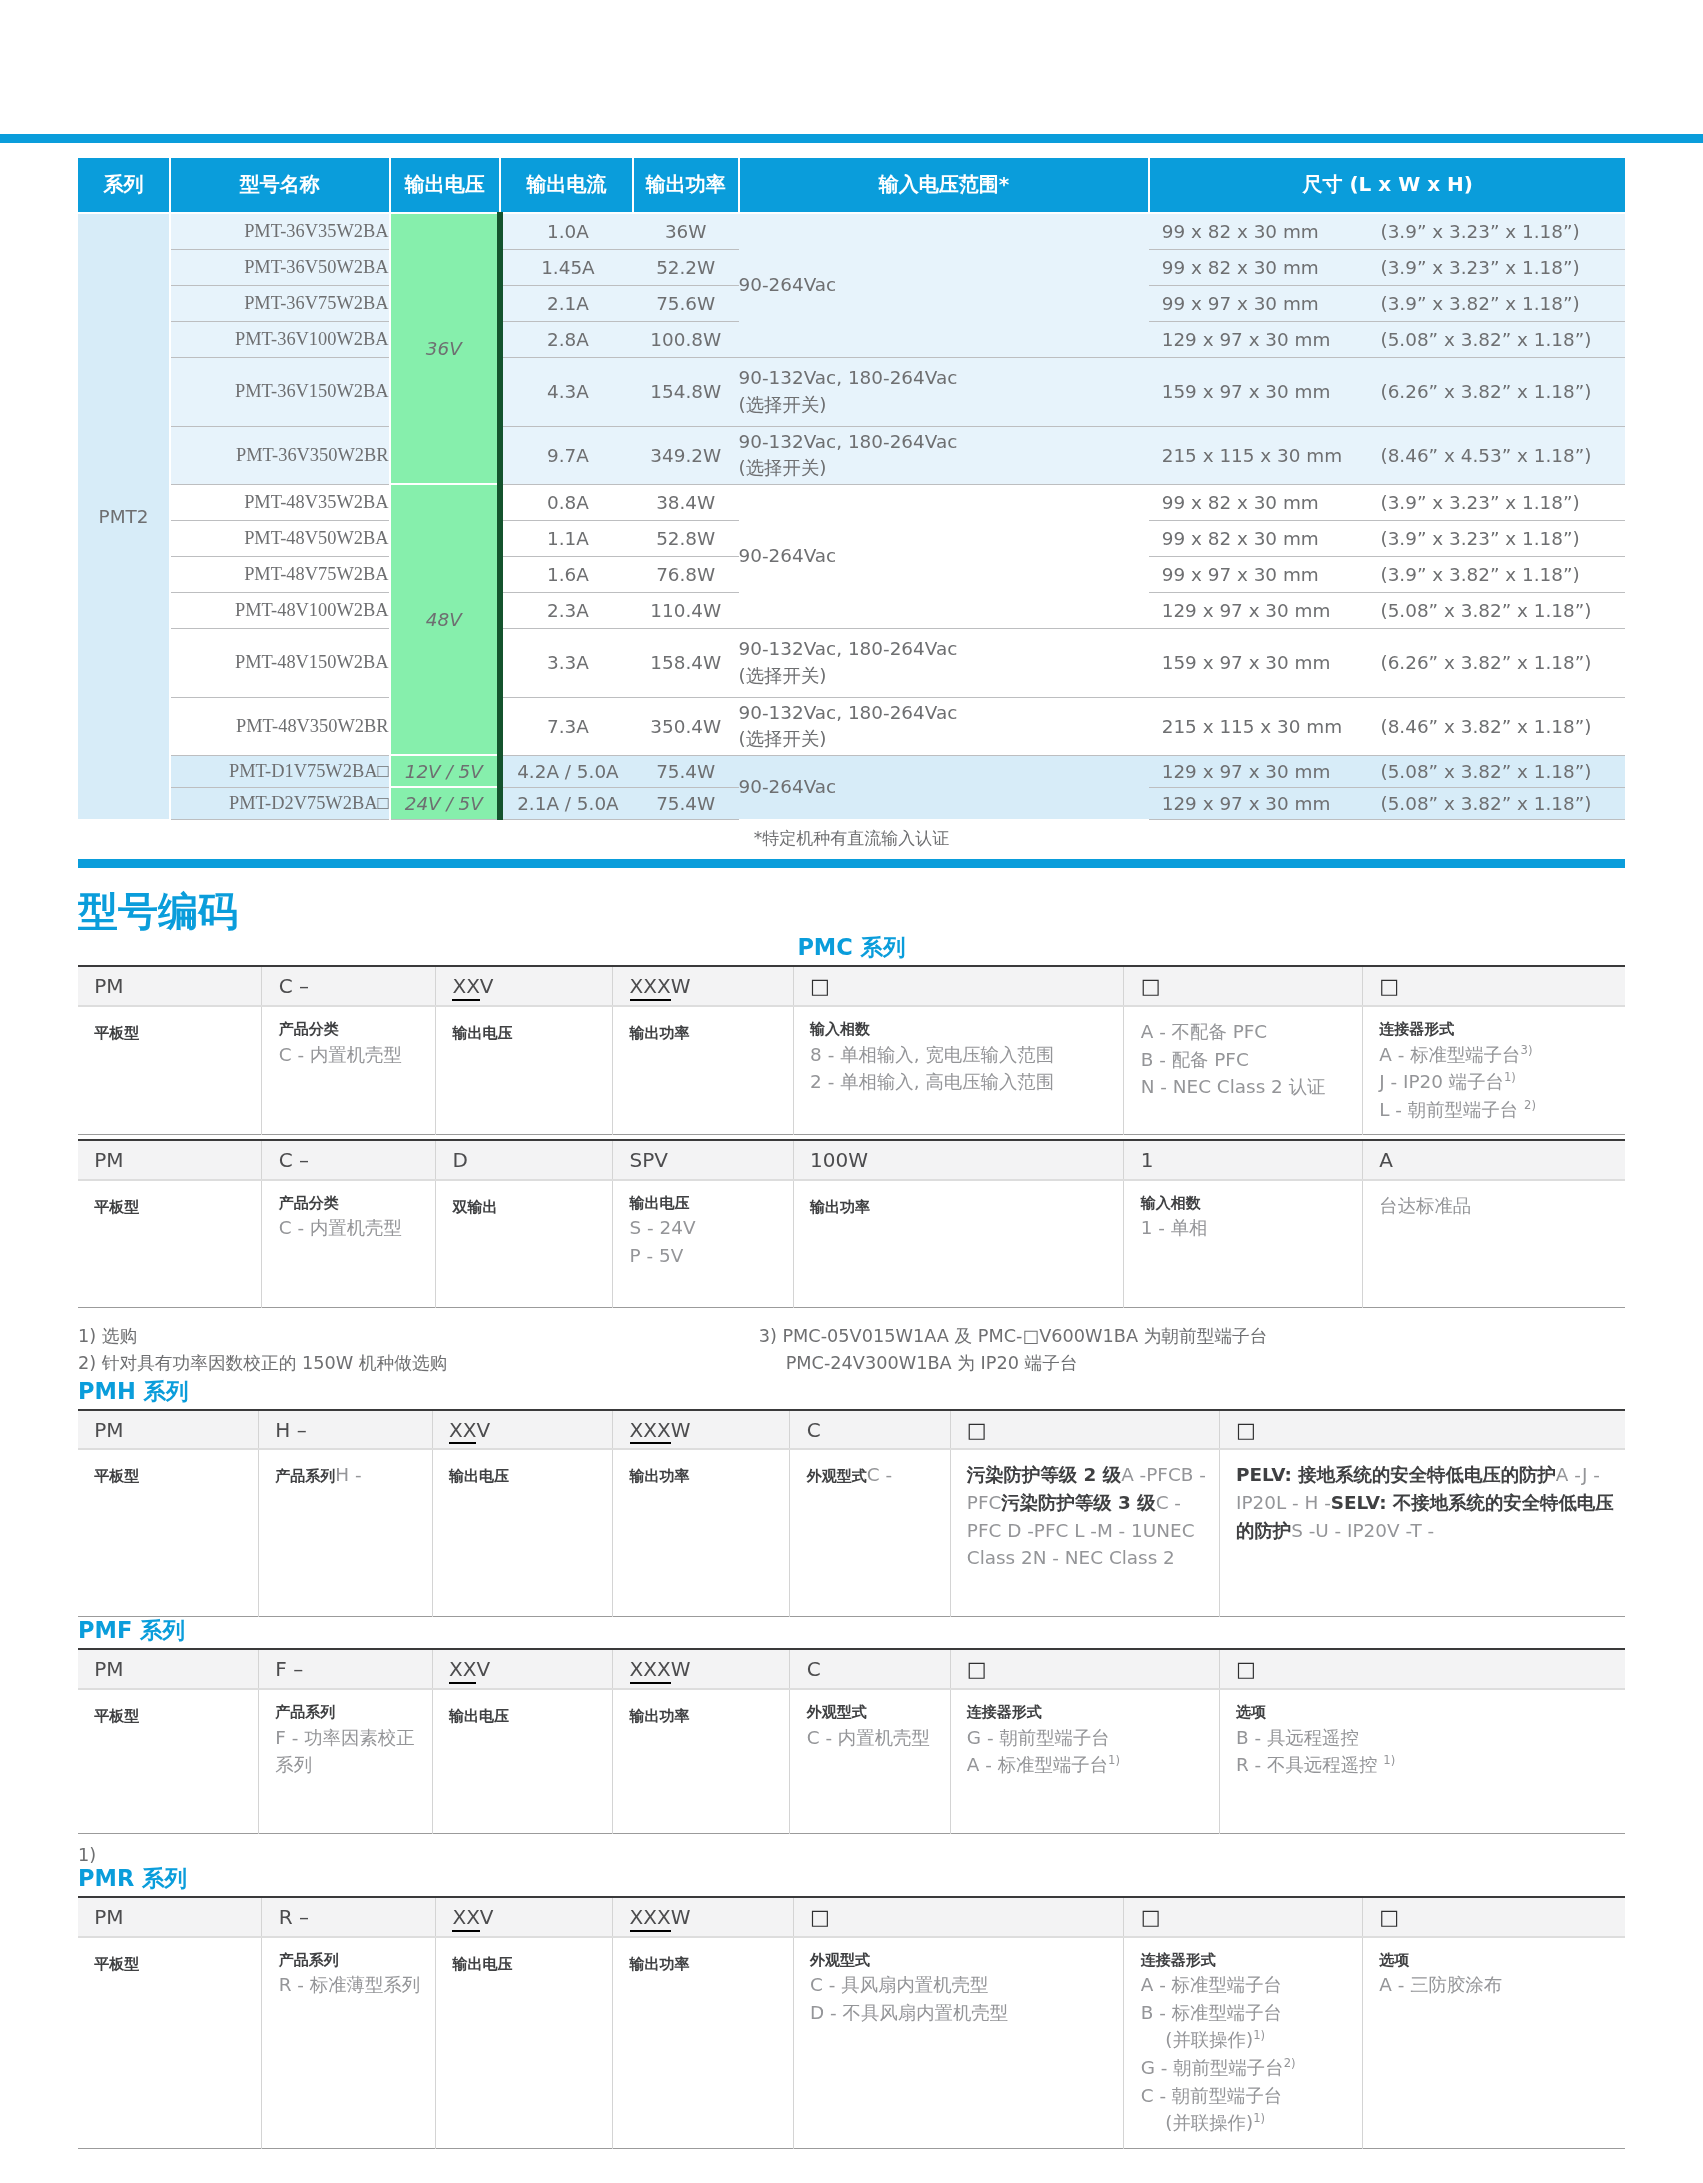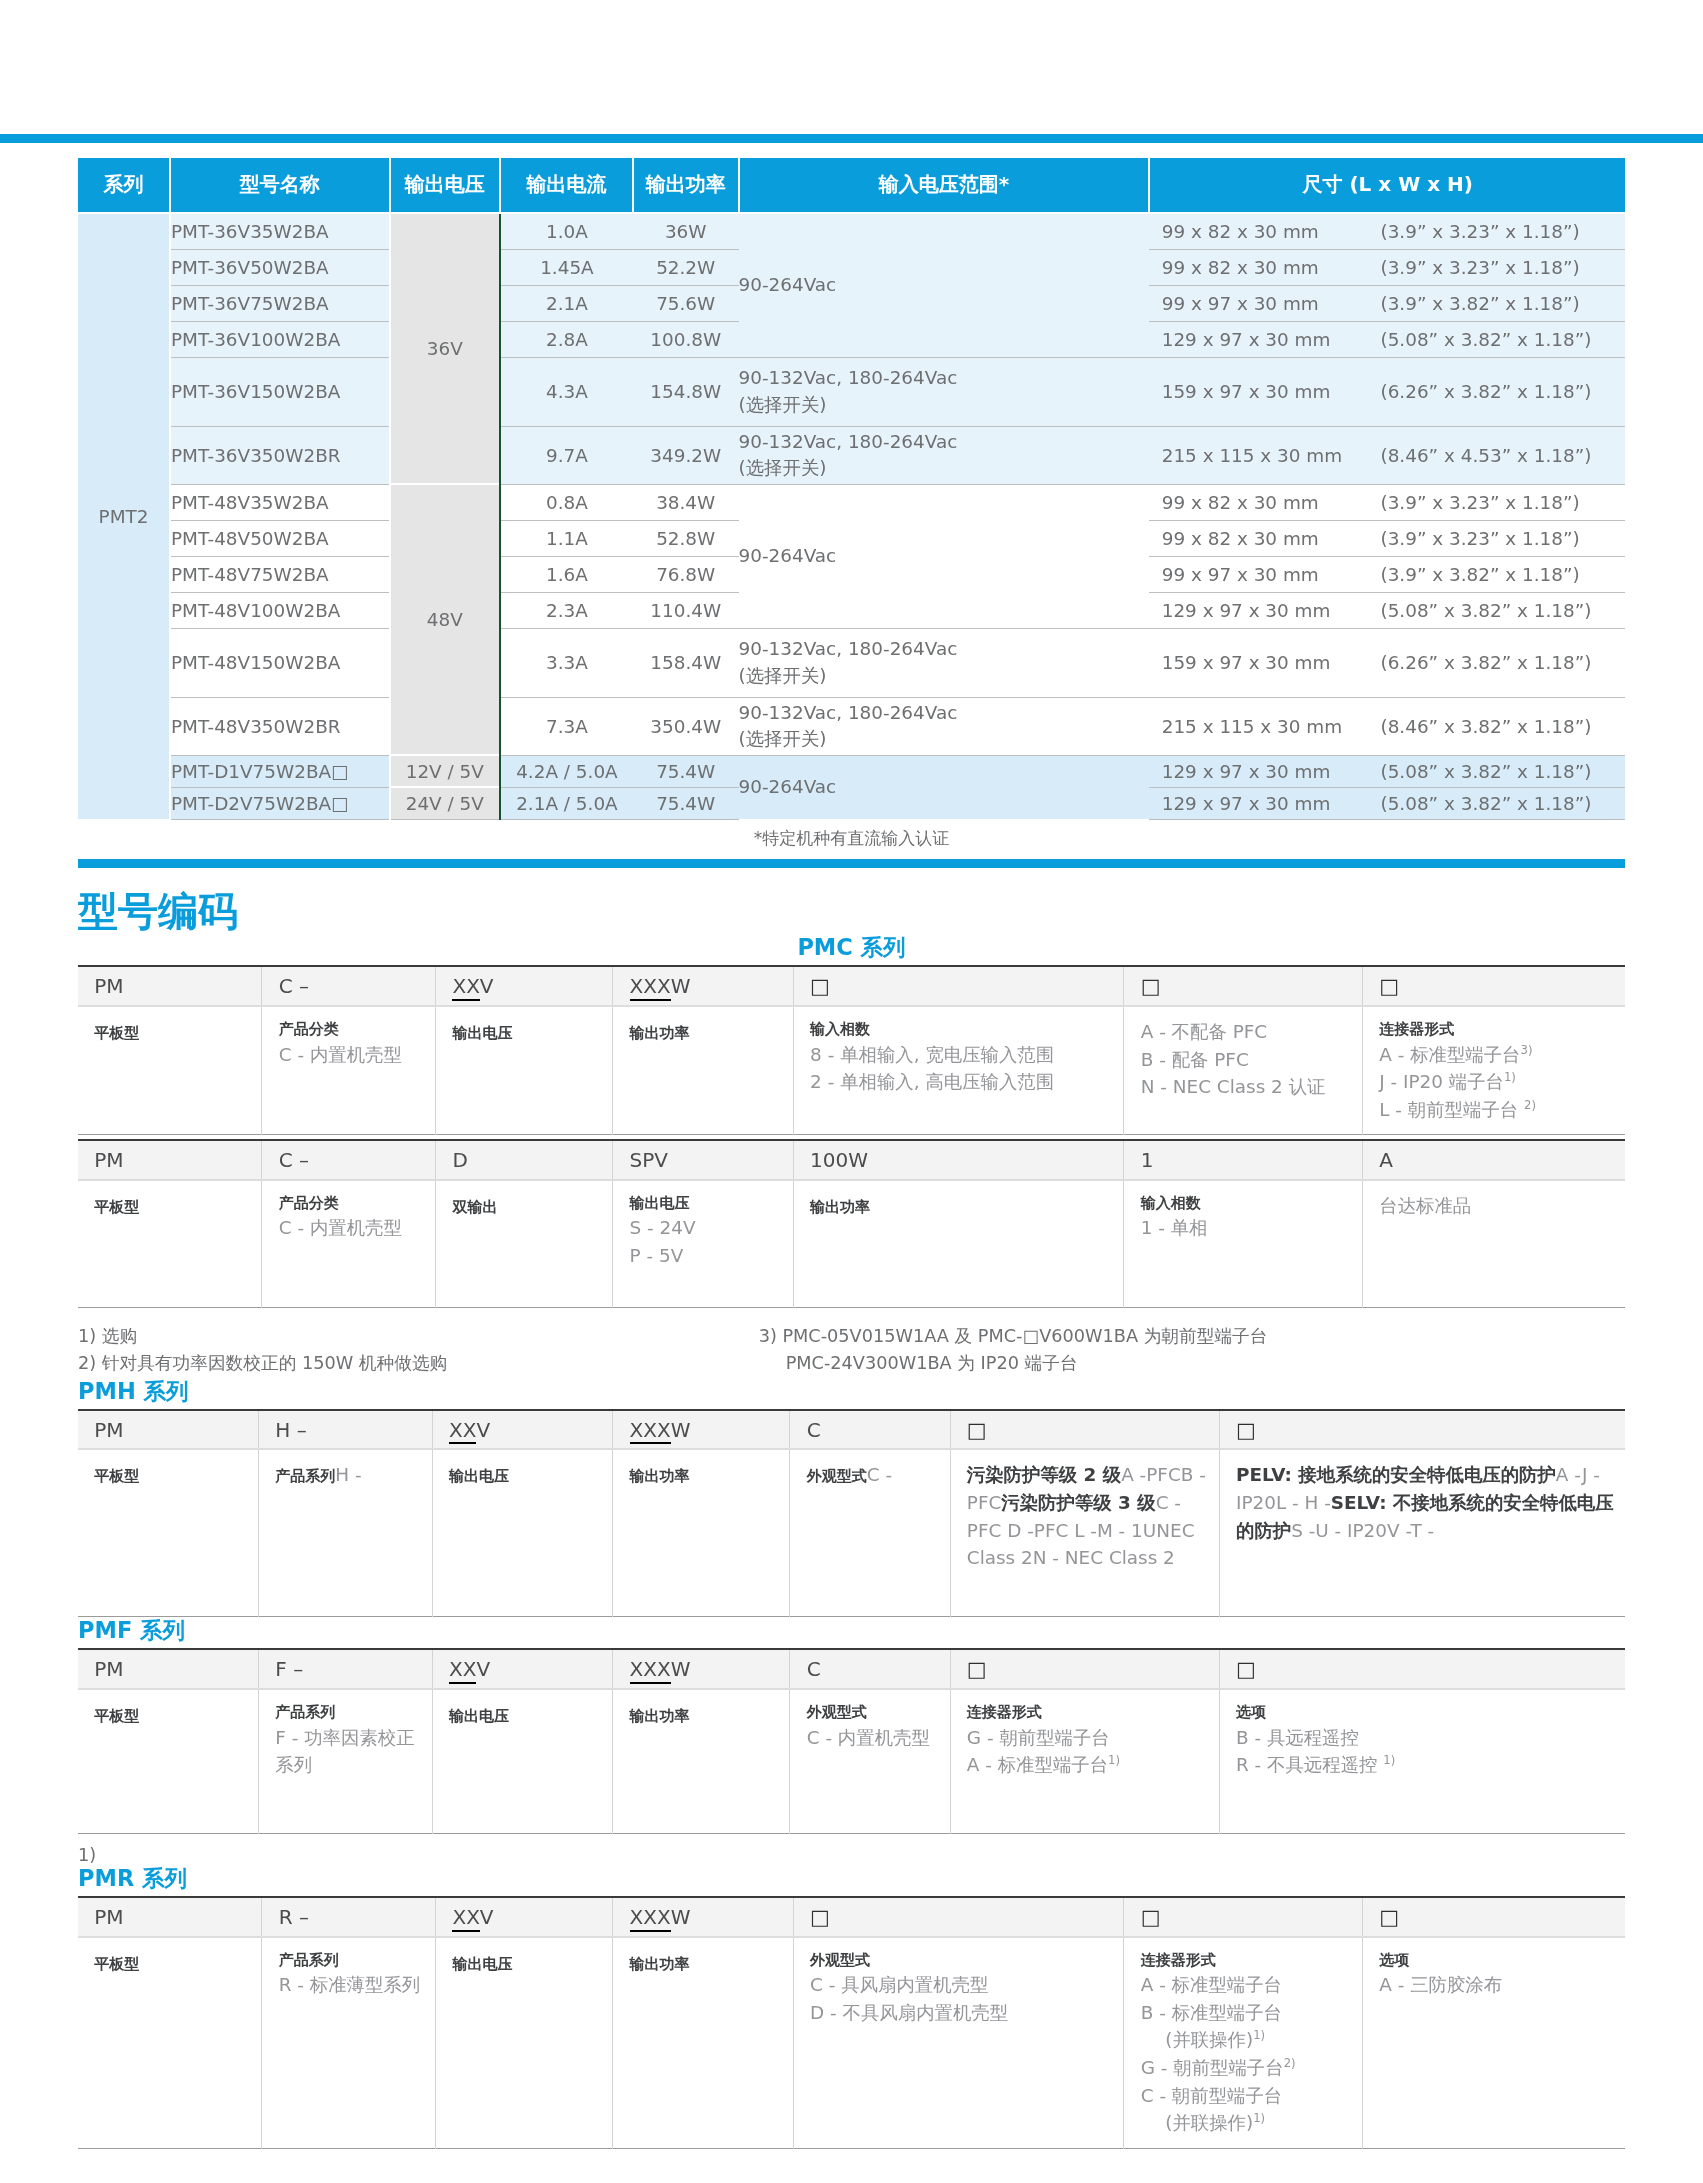--- a/index.html
+++ b/index.html
@@ -19,22 +19,22 @@
   }
   table.spec th:first-child{border-left:none;}
   table.spec td{
     font-size:18.4px;color:#6E6F71;padding:0;vertical-align:middle;
   }
   tr.h52 td.rh{height:35px;}
   tr.h100 td.rh{height:68px;}
   tr.h84 td.rh{height:57px;}
   tr.h45 td.rh{height:31px;}
   td.series{background:#D7ECF8;text-align:center;vertical-align:top;padding-top:9.5px;border-right:2px solid #fff;}
-  td.volt{background:#e5e5e5;text-align:center;vertical-align:top;padding-top:8.2px;border-left:2px solid #fff;border-right:2px solid #14532d;}
-  td.model{text-align:left;padding-left:17.7px;}
+  td.volt{background:#86efac;text-align:center;vertical-align:top;padding-top:8.2px;border-left:2px solid #fff;border-right:6px solid #14532d;font-style:italic;}
+  td.model{text-align:right;padding-left:17.7px;font-family:Liberation Serif, serif;}
   td.cur,td.pow{text-align:center;}
   td.input{text-align:left;padding-left:13.6px;vertical-align:top;padding-top:8.2px;line-height:1.45;}
   td.dims{vertical-align:top;padding-top:8.2px;}
   td.dims .dwrap{display:flex;}
   td.dims .mm{width:46%;padding-left:12.3px;}
   tr.g36 td.model,tr.g36 td.cur,tr.g36 td.pow,tr.g36 td.input,tr.g36 td.dims{background:#E7F3FB;}
   tr.gD td.model,tr.gD td.cur,tr.gD td.pow,tr.gD td.input,tr.gD td.dims{background:#D7ECF8;}
   td.sep{border-top:0.7px solid #bdbec0;}
   td.wsep{border-top:2px solid #ffffff;}
   tr.last td{border-bottom:0.7px solid #bdbec0;}

